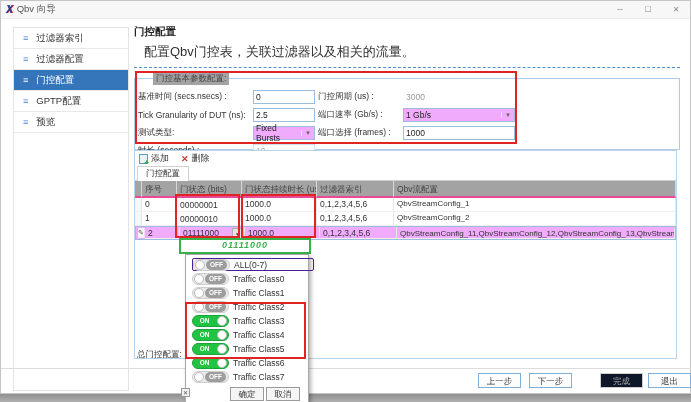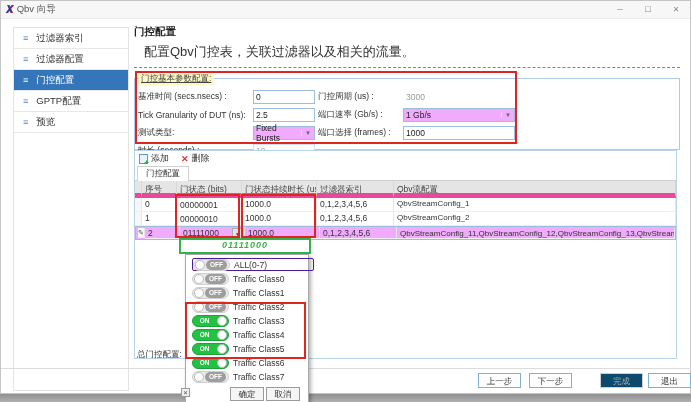--- a/index.html
+++ b/index.html
@@ -29,22 +29,22 @@
   .side-item.active { background:#3576ba; color:#fff; }
   .side-item.active .side-icon { color:#fff; }
 
   
   .main { position:absolute; left:133px; top:24px; width:546px; }
   .page-title { font-size:10.5px; font-weight:bold; color:#222; }
   .page-subtitle { font-size:13px; color:#333; margin:4px 0 0 10px; }
   .divider { border-top:1px dashed #4f8fd0; margin-top:6px; }
   .group { position:relative; border:1px solid #aecbe8; margin-top:10px; height:72px;
     padding:11px 0 0 3px; }
-  .group-title { position:absolute; left:3px; top:-6px; background:#fef9c3; padding:0 3px;
-    font-size:8.5px; color:#444;text-decoration:underline; }
+  .group-title { position:absolute; left:18px; top:-6px; background:#a3a3a3; padding:0 3px;
+    font-size:8.5px; color:#444; }
   .form { display:grid; grid-template-columns:112px 62px 82px 112px;
     column-gap:3px; row-gap:4px; align-items:center; font-size:8.5px; color:#333; }
   .flabel { white-space:nowrap; overflow:hidden; }
   .finput { height:14px; border:1px solid #9cbdde; font-size:8.5px; color:#222;
     padding:0 2px; width:100%; font-family:"Liberation Sans",sans-serif; background:#fff; }
   .finput.dis { border-color:#cfe0ef; color:#aaa; background:#fcfcfc; }
   .fvalue { color:#999; padding-left:3px; }
   .combo { height:14px; border:1px solid #9cbdde; background:#f0abfc; display:flex;
     align-items:center; font-size:8.5px; color:#222; padding-left:2px; }
   .combo .arrow { margin-left:auto; font-size:6px; color:#666; padding:0 3px;
@@ -59,40 +59,40 @@
   .icon-add { width:9px; height:10px; border:1px solid #5b9bd5; background:#eaf3fb;
     position:relative; display:inline-block; }
   .icon-add::after { content:"+"; position:absolute; right:-2px; bottom:-4px;
     color:#2fa84f; font-size:8px; font-weight:bold; }
   .icon-del { color:#d23a3a; font-size:9px; font-weight:bold; }
   .tabs { height:15px; display:flex; border-bottom:1px solid #cfcfcf; padding-left:2px; }
   .tab { border:1px solid #cfcfcf; border-bottom:none; background:#fff; font-size:8.5px;
     color:#333; padding:1px 8px 0 8px; height:15px; }
   .grid-head,.t-row { display:grid; grid-template-columns:7px 35px 65px 75px 77px 1fr; }
   .grid-head { height:17px; }
-  .h-cell { background:#e5e5e5; border-right:1px solid #d8d8d8; border-bottom:5px solid #ec4899;
+  .h-cell { background:#a3a3a3; border-right:1px solid #d8d8d8; border-bottom:2px solid #ec4899;
     font-size:8.5px; color:#444; padding:3px 0 0 3px; white-space:nowrap; overflow:hidden; }
   .t-row { height:14px; }
   .cell { border-right:1px solid #e7e7e7; border-bottom:1px solid #efefef; font-size:8.5px;
     color:#333; padding:1px 0 0 3px; white-space:nowrap; overflow:hidden; }
   .cell.gut { background:#f7f7f7; padding-left:0; font-size:7px; color:#555; }
   .cell.c5 { font-size:8px; }
   .state-cell { display:flex; align-items:center; padding-right:1px; }
   .cell-combo-btn { display:none; margin-left:auto; width:11px; height:11px;
     background:#e4e4e4; border:1px solid #adadad; font-size:5px; color:#444;
     text-align:center; line-height:10px; }
   .t-row.combo .cell-combo-btn { display:block; }
 
   .bottom-left-text { position:absolute; left:136px; top:348px; font-size:8.5px; color:#333; z-index:1; }
 
   
   .sep-line { position:absolute; left:0; top:367px; width:691px; border-top:1px solid #dcdcdc; }
   .wiz-btn { position:absolute; top:372px; height:15px; width:43px; font-size:8.5px;
     background:#fdfdfd; border:1px solid #7fb0dc; color:#333; text-align:center; padding-top:2px; }
-  .wiz-btn.disabled { border-color:#cfcfcf; color:#aaa; background:#0c4a6e; }
+  .wiz-btn.disabled { border-color:#cfcfcf; color:#aaa; background:#0f172a; }
 
   
   .value-box { position:absolute; left:178px; top:237px; width:132px; height:16px; z-index:5;
     border:2px solid #35b24a; background:#fff; text-align:center; font-size:9px; font-weight:bold;
     font-style:italic; color:#35b24a; letter-spacing:1px; }
   .popup { position:absolute; left:184px; top:253px; width:124px; z-index:5; background:#fff;
     border:1px solid #a8a8a8; box-shadow:2px 2px 4px rgba(0,0,0,.3); padding:2px 0 2px 6px; }
   .toggle-row { height:13px; display:flex; align-items:center; gap:4px; margin:1px 0; }
   .toggle-row:first-child { border:1px solid #4c1d95; border-radius:2px; width:122px; }
   .toggle { display:inline-flex; align-items:center; width:37px; height:12px; border-radius:7px;

